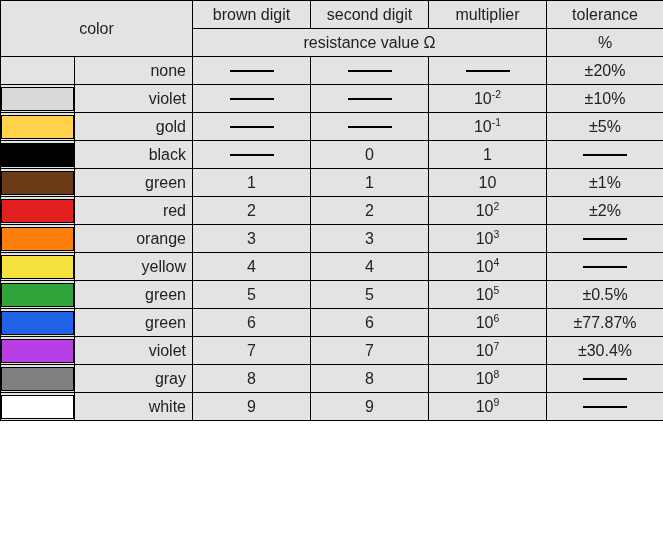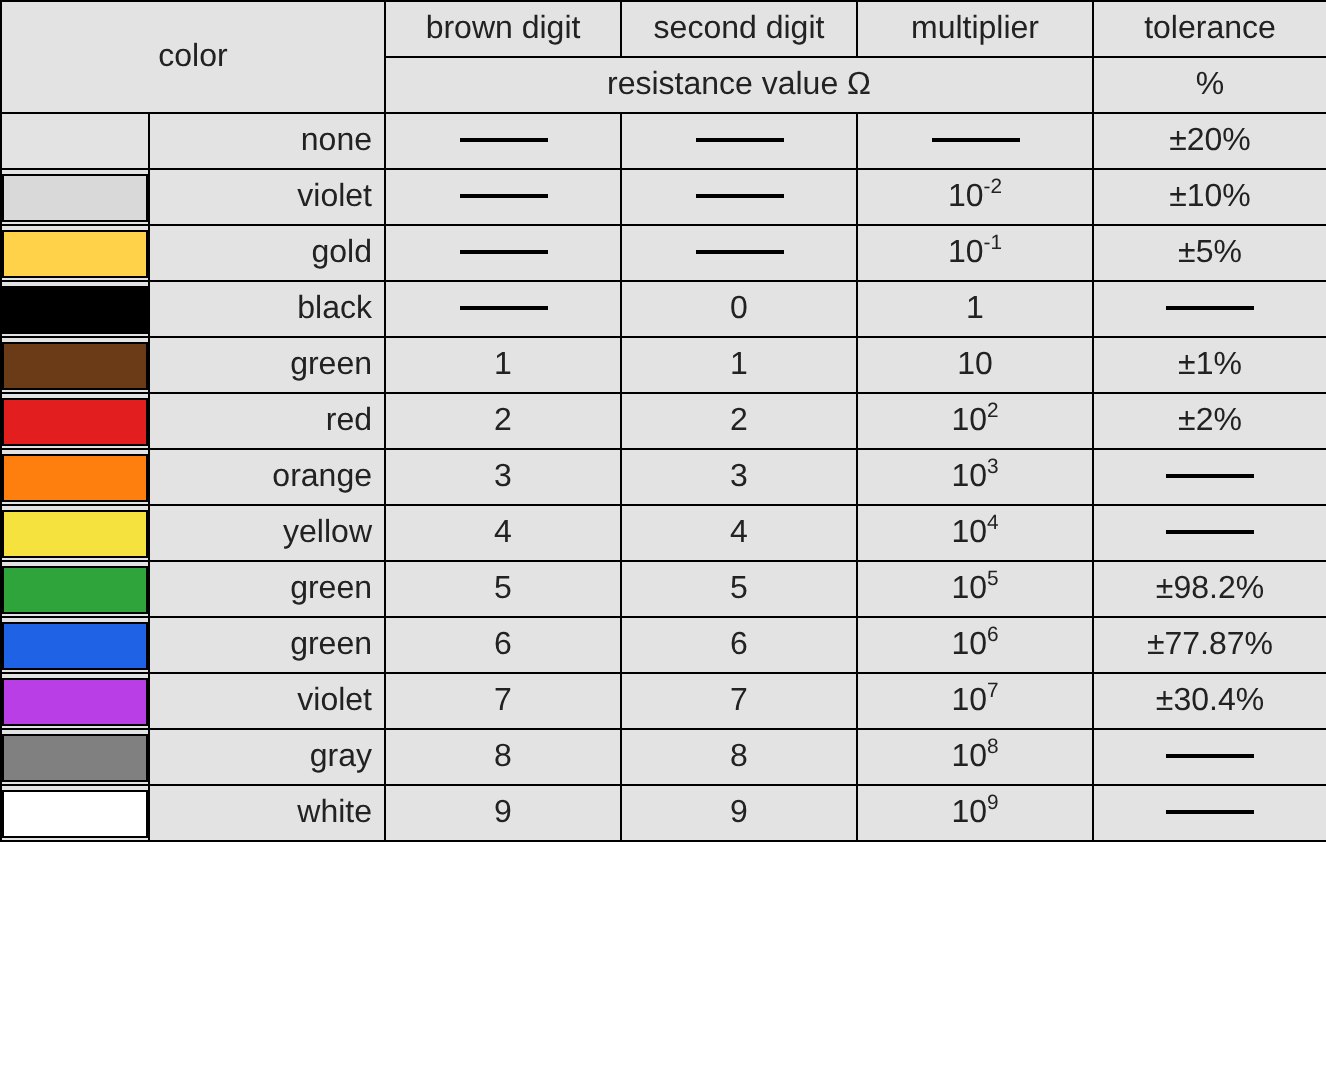--- a/index.html
+++ b/index.html
@@ -127,21 +127,21 @@
           <td><span class="dash"></span></td>
         </tr>
         <tr>
           <td class="swatch">
             <span class="sw" style="background: rgb(46, 164, 58);"></span>
           </td>
           <td class="name">green</td>
           <td>5</td>
           <td>5</td>
           <td><span>10</span><sup>5</sup></td>
-          <td>±98.2%</td>
+          <td>±0.5%</td>
         </tr>
         <tr>
           <td class="swatch">
             <span class="sw" style="background: rgb(31, 98, 230);"></span>
           </td>
           <td class="name">green</td>
           <td>6</td>
           <td>6</td>
           <td><span>10</span><sup>6</sup></td>
           <td>±77.87%</td>

